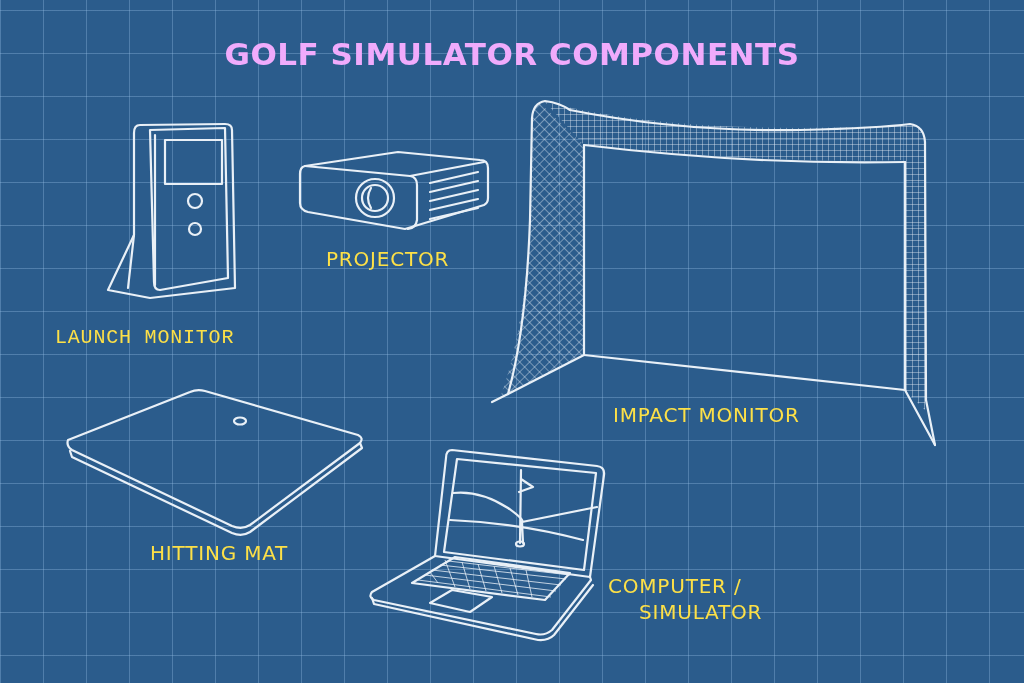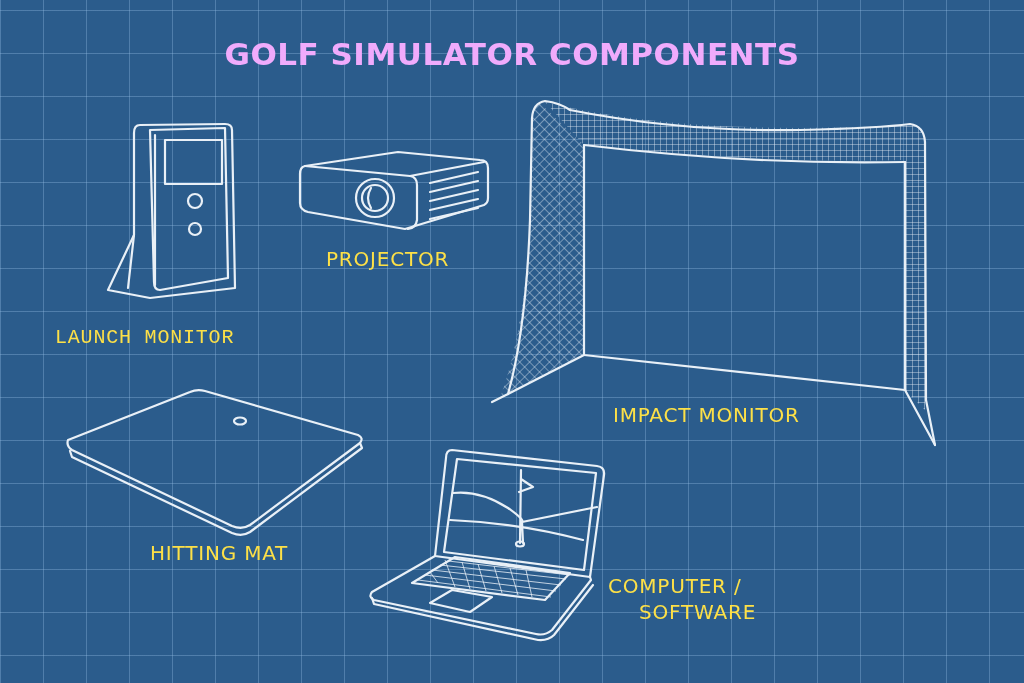--- a/index.html
+++ b/index.html
@@ -82,13 +82,13 @@
     <path class="thin" d="M430 572 L438 583 M445 560 L455 587 M462 562 L470 589 M478 564 L486 591 M494 566 L502 593 M510 568 L518 595 M526 570 L532 597"></path>
     <path class="st" d="M430 603 L452 590 L492 597 L470 612 Z"></path>
   </g>
 </svg>
 
 <div class="lbl" style="left:55px;top:326px;font-family:Liberation Mono, monospace;">LAUNCH MONITOR</div>
 <div class="lbl" style="left:326px;top:247px;">PROJECTOR</div>
 <div class="lbl" style="left:613px;top:403px;">IMPACT MONITOR</div>
 <div class="lbl" style="left:150px;top:541px;">HITTING MAT</div>
 <div class="lbl" style="left:608px;top:574px;">COMPUTER /</div>
-<div class="lbl" style="left:639px;top:600px;">SOFTWARE</div>
+<div class="lbl" style="left:639px;top:600px;">SIMULATOR</div>
 
 </body></html>

